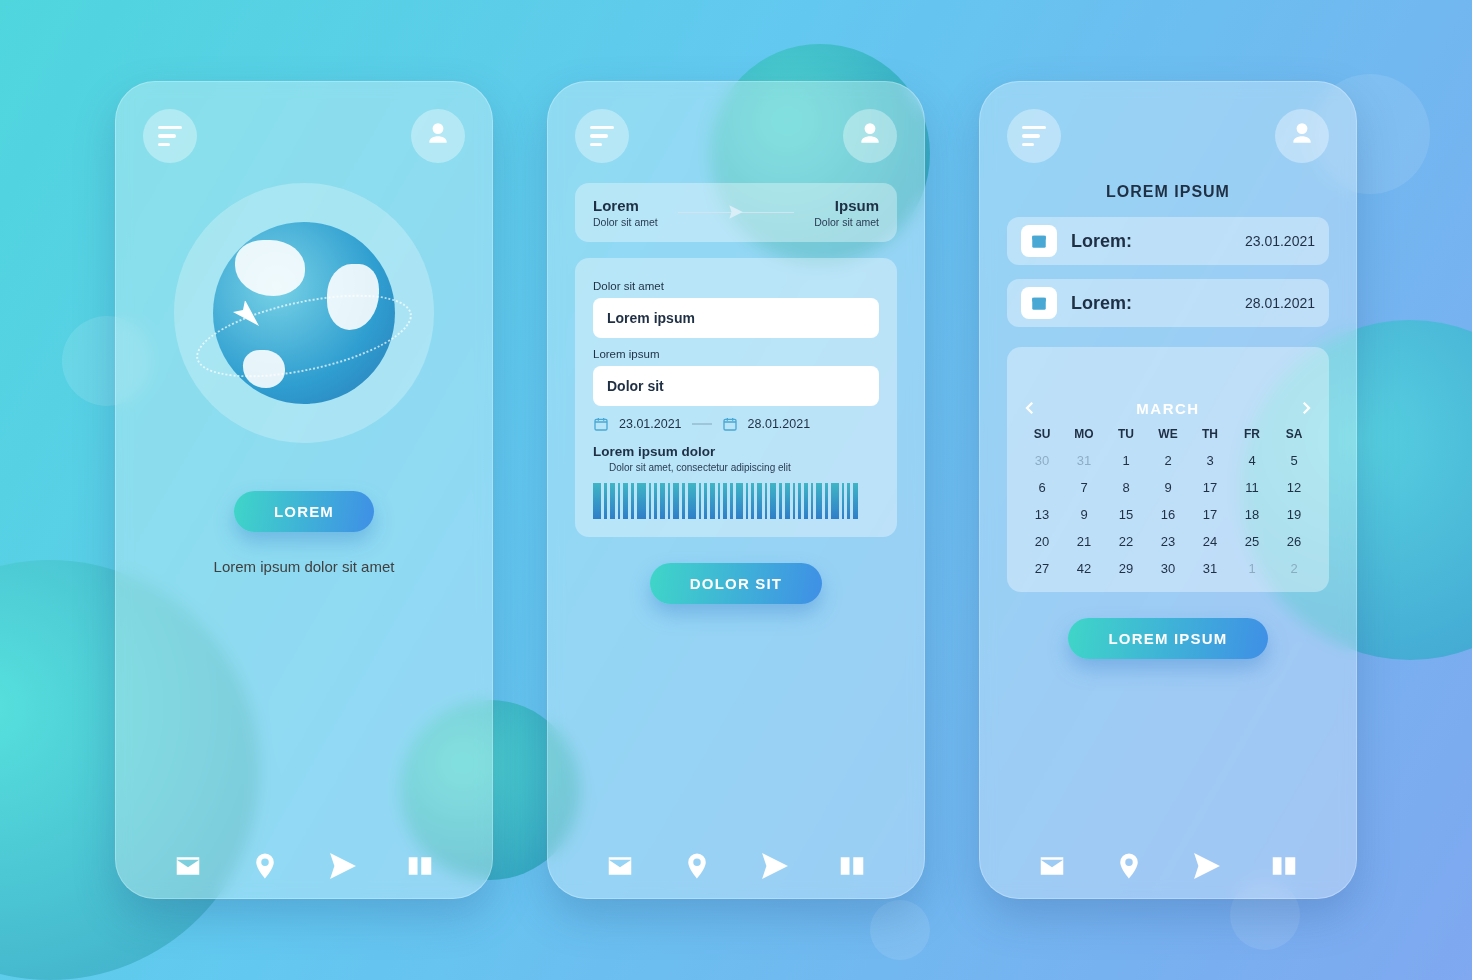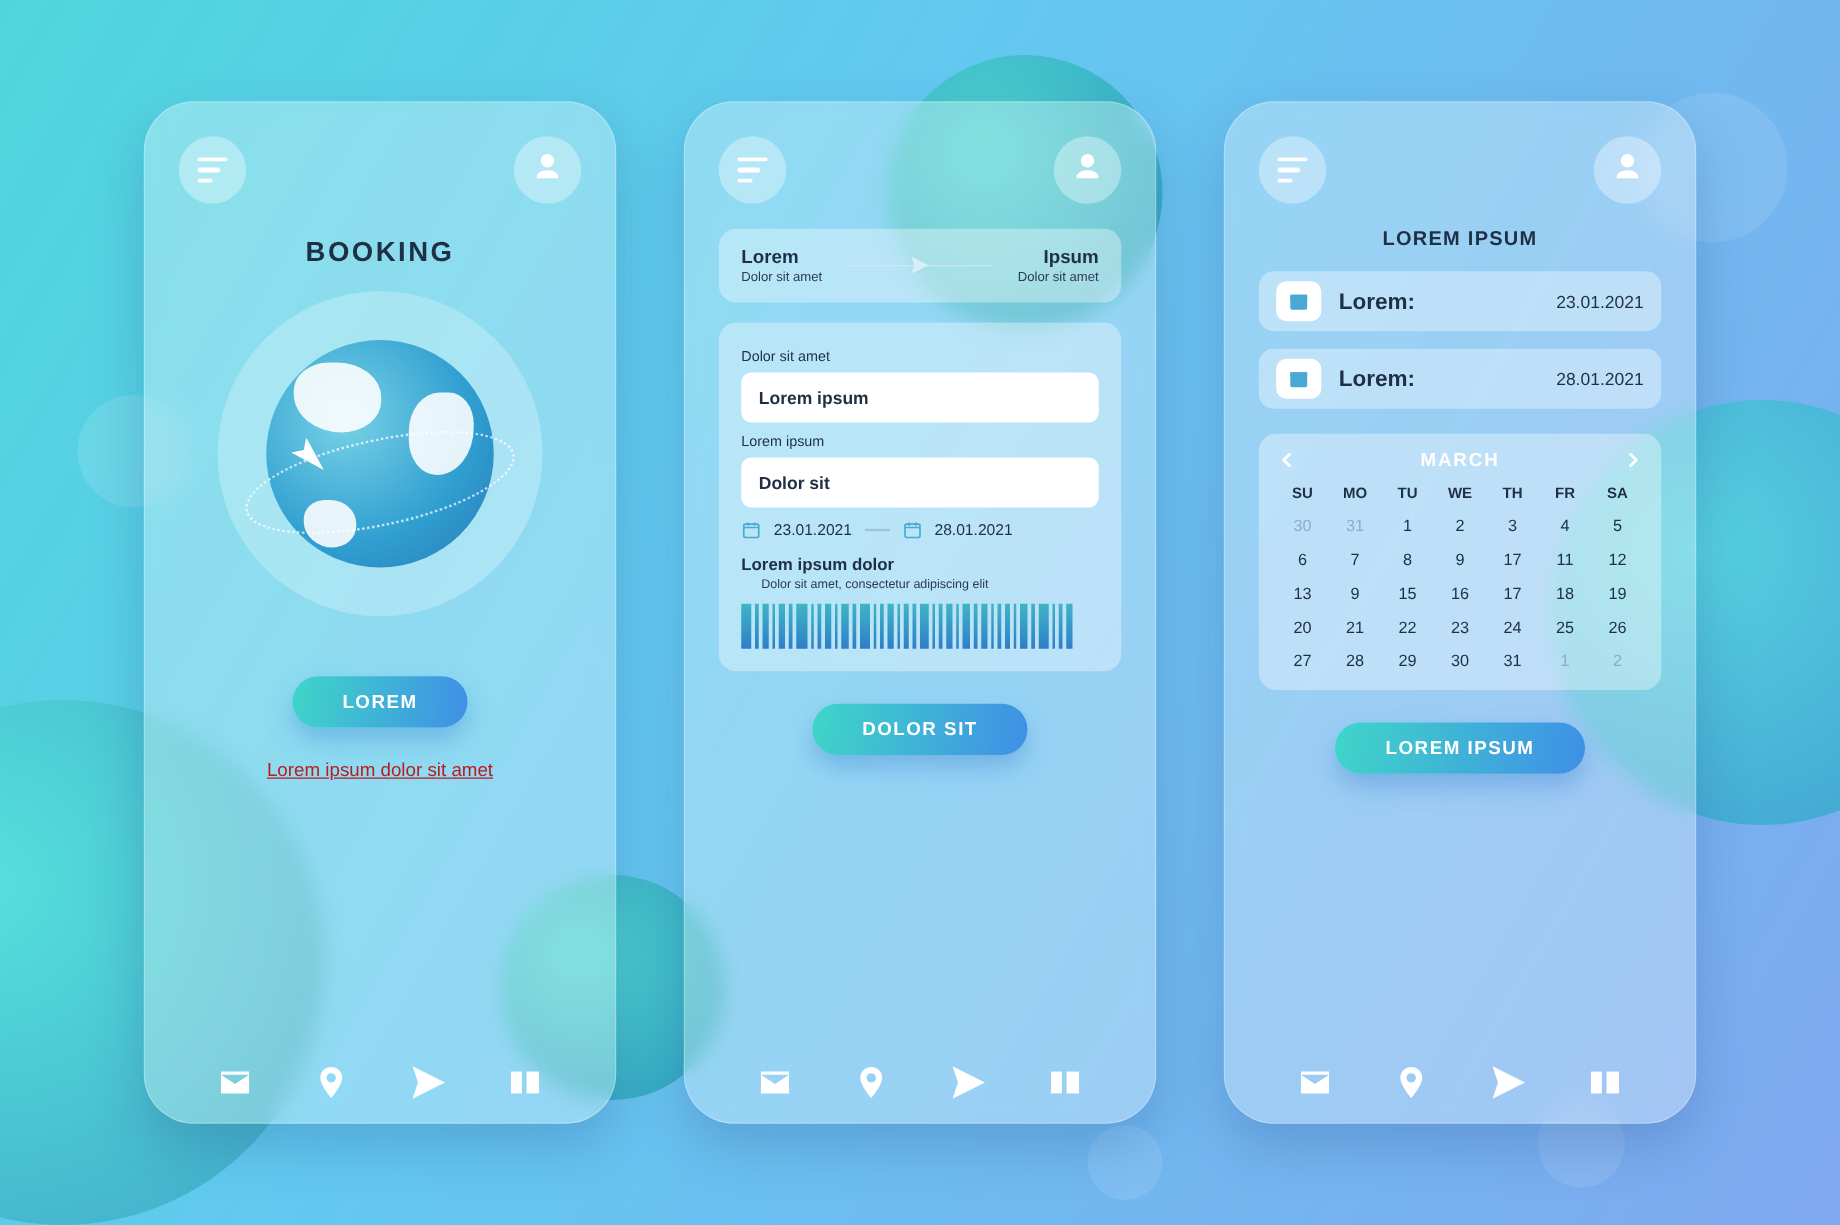--- a/index.html
+++ b/index.html
@@ -50,21 +50,21 @@
 .orbit { position:absolute; width:220px; height:70px; border:2px dotted rgba(255,255,255,0.7); border-radius:50%; transform:rotate(-12deg); left:20px; top:118px; }
 .plane-small { position:absolute; left:56px; top:118px; width:34px; height:34px; color:#fff; }
 .plane-small svg{ width:100%; height:100%; fill:#fff; }
 
 .big-btn {
   align-self: center; padding: 12px 40px; border-radius: 999px;
   background: linear-gradient(100deg, #3fd6c8 0%, #3f8fe6 100%);
   color: #fff; font-weight: 700; letter-spacing: 1.2px; font-size: 15px;
   box-shadow: 0 10px 20px rgba(50,120,200,0.35);
 }
-.caption { text-align:center; color:#b91c1c; margin-top: 26px; font-size: 15px; text-decoration: underline; }
+.caption { text-align:center; color:#404040; margin-top: 26px; font-size: 15px; }
 
 .bottombar { margin-top:auto; display:flex; justify-content:space-around; align-items:center; padding: 8px 6px 0; }
 .bottombar .bicon { width:30px; height:30px; color:#fff; display:flex; align-items:center; justify-content:center; }
 .bottombar svg { fill:#fff; width:100%; height:100%; }
 .bottombar .active svg { fill:#fff; transform:scale(1.15); }
 
 
 .route-card {
   background: rgba(255,255,255,0.35); border-radius:14px; padding:14px 18px;
   display:flex; align-items:center; justify-content:space-between; gap:12px; margin-bottom:16px;
@@ -88,21 +88,21 @@
 
 
 .sec-title { text-align:center; font-size:16px; font-weight:800; letter-spacing:1px; color:#1f2f44; margin:0 0 16px; }
 .date-pill { display:flex; align-items:center; gap:14px; background: rgba(255,255,255,0.35); border-radius:12px; padding:8px 14px; margin-bottom:14px; }
 .date-pill .badge { width:36px; height:32px; background:#fff; border-radius:8px; display:flex; align-items:center; justify-content:center; }
 .date-pill .badge svg { width:18px; height:18px; fill:#4aa8d4; }
 .date-pill .lbl { font-size:18px; color:#1f2f44; font-weight:600; }
 .date-pill .val { margin-left:auto; font-size:14px; color:#1f2f44; }
 
 .calendar { background: rgba(255,255,255,0.35); border-radius:14px; padding:12px 14px 16px; margin-top:6px; }
-.cal-head { display:flex; align-items:center; justify-content:space-between; margin-bottom:10px; }
+.cal-head { display:flex; align-items:center; justify-content:space-between; margin-bottom:10px;margin-top:40px; }
 .cal-head .month { color:#fff; font-weight:800; letter-spacing:1.5px; font-size:15px; }
 .chev { width:18px; height:18px; }
 .chev svg { width:100%; height:100%; fill:none; stroke:#fff; stroke-width:3; }
 .cal-grid { display:grid; grid-template-columns:repeat(7,1fr); row-gap:12px; text-align:center; }
 .dow { font-size:12px; font-weight:800; color:#1f2f44; }
 .day { font-size:13px; color:#1f2f44; }
 .day.dim { color:#6f8aa2; opacity:.6; }
 </style>
 </head>
 <body>
@@ -128,21 +128,20 @@
           </div>
       </div>
       <div class="circ-btn">
         <span class="user-icon">
           <svg viewBox="0 0 24 24">
               <path d="M12 12a5 5 0 1 0-5-5 5 5 0 0 0 5 5Zm0 2c-4 0-8 2-8 5v1h16v-1c0-3-4-5-8-5Z"></path>
             </svg>
         </span>
       </div>
     </div>
-    <div class="title">BOOKING</div>
     <div class="globe-wrap">
       <div class="globe">
           <div class="land l1"></div>
           <div class="land l2"></div>
           <div class="land l3"></div>
         </div>
       <div class="orbit"></div>
       <span class="plane-small">
         <svg viewBox="0 0 24 24">
             <path d="M2 16l20-6-20-6 4 6-4 6z" transform="rotate(45 12 12)"></path>
@@ -380,21 +379,21 @@
           <div class="day">18</div>
           <div class="day">19</div>
           <div class="day">20</div>
           <div class="day">21</div>
           <div class="day">22</div>
           <div class="day">23</div>
           <div class="day">24</div>
           <div class="day">25</div>
           <div class="day">26</div>
           <div class="day">27</div>
-          <div class="day">28</div>
+          <div class="day">42</div>
           <div class="day">29</div>
           <div class="day">30</div>
           <div class="day">31</div>
           <div class="day dim">1</div>
           <div class="day dim">2</div>
         </div>
     </div>
     <div style="height:26px"></div>
     <div class="big-btn">LOREM IPSUM</div>
     <div class="bottombar">

